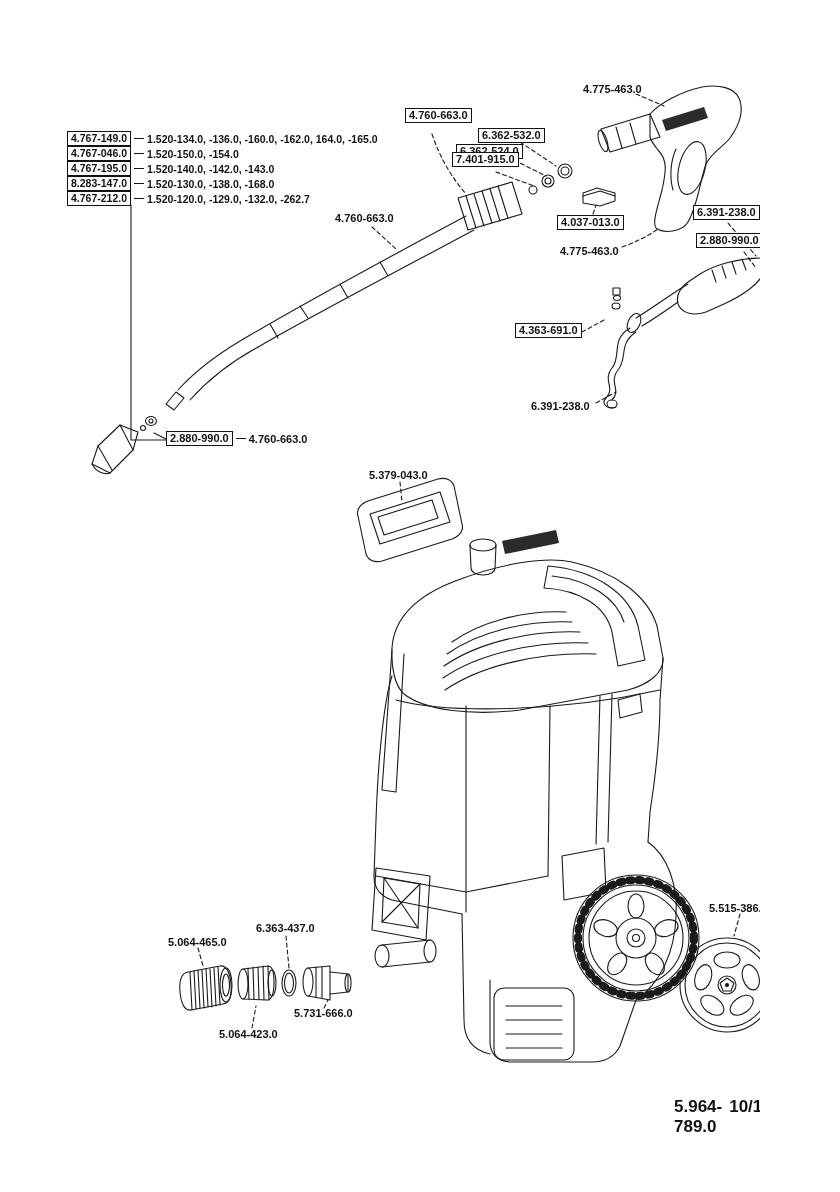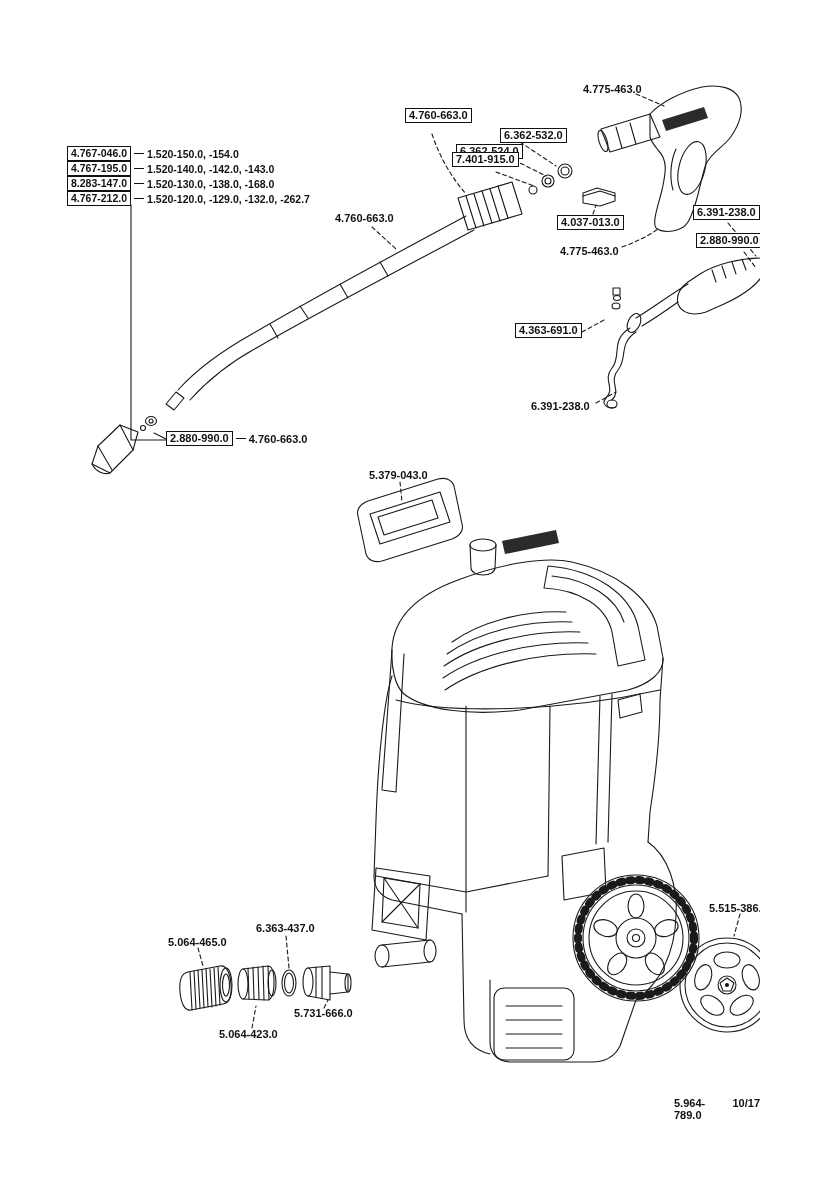--- a/index.html
+++ b/index.html
@@ -15,21 +15,21 @@
   .boxed{
     border:1.5px solid #111;padding:0 3px;line-height:13px;display:inline-block;background:#fff;
   }
   .row{
     position:absolute;display:flex;align-items:center;white-space:nowrap;
     font-size:10.5px;font-weight:bold;line-height:14px;
   }
   .row .tick{width:10px;height:0;border-top:1.5px solid #111;margin:0 3px;flex:0 0 auto;}
   .pair .tick{width:10px;height:0;border-top:1.5px solid #111;margin:0 3px;}
   .footer{
-    position:absolute;left:674px;top:1097px;font-size:11px;font-weight:bold;
+    position:absolute;left:674px;top:1097px;font-size:17px;font-weight:bold;
     display:flex;gap:7px;
   }
 </style>
 </head>
 <body>
 
 <div class="canvas">
 
   <svg class="art" width="840" height="1192" viewBox="0 0 840 1192">
     <g stroke="#1a1a1a" fill="none" stroke-width="1.1" stroke-linecap="round" stroke-linejoin="round">
@@ -193,26 +193,31 @@
         <ellipse cx="348" cy="983" rx="3" ry="9"></ellipse>
       </g>
 
     </g>
   </svg>
 
   <div class="lbl" style="left:583px;top:82px">4.775-463.0</div>
 
   <div class="lbl" style="left:405px;top:108px"><span class="boxed">4.760-663.0</span></div>
 
-  <div class="lbl" style="left:500px;top:128px"><span class="boxed">6.362-532.0</span></div>
+  <div class="lbl" style="left:478px;top:128px"><span class="boxed">6.362-532.0</span></div>
 
   <div class="lbl" style="left:456px;top:144px"><span class="boxed">6.362-524.0</span></div>
 
   <div class="lbl" style="left:452px;top:152px"><span class="boxed">7.401-915.0</span></div>
 
+  <div class="row" style="left:67px;top:131px">
+    <span class="boxed">4.767-149.0</span>
+    <span class="tick"></span>
+    <span>1.520-134.0, -136.0, -160.0, -162.0, 164.0, -165.0</span>
+  </div>
   <div class="row" style="left:67px;top:146px">
     <span class="boxed">4.767-046.0</span>
     <span class="tick"></span>
     <span>1.520-150.0, -154.0</span>
   </div>
   <div class="row" style="left:67px;top:161px">
     <span class="boxed">4.767-195.0</span>
     <span class="tick"></span>
     <span>1.520-140.0, -142.0, -143.0</span>
   </div>

